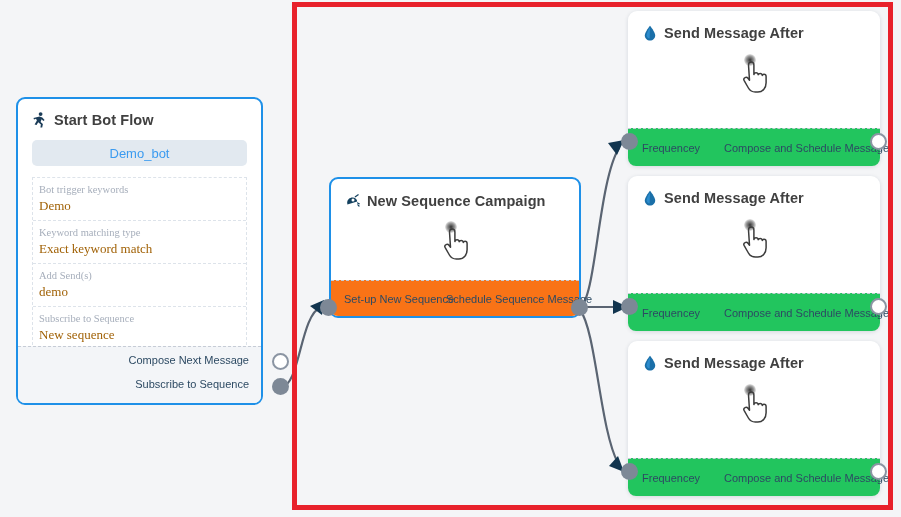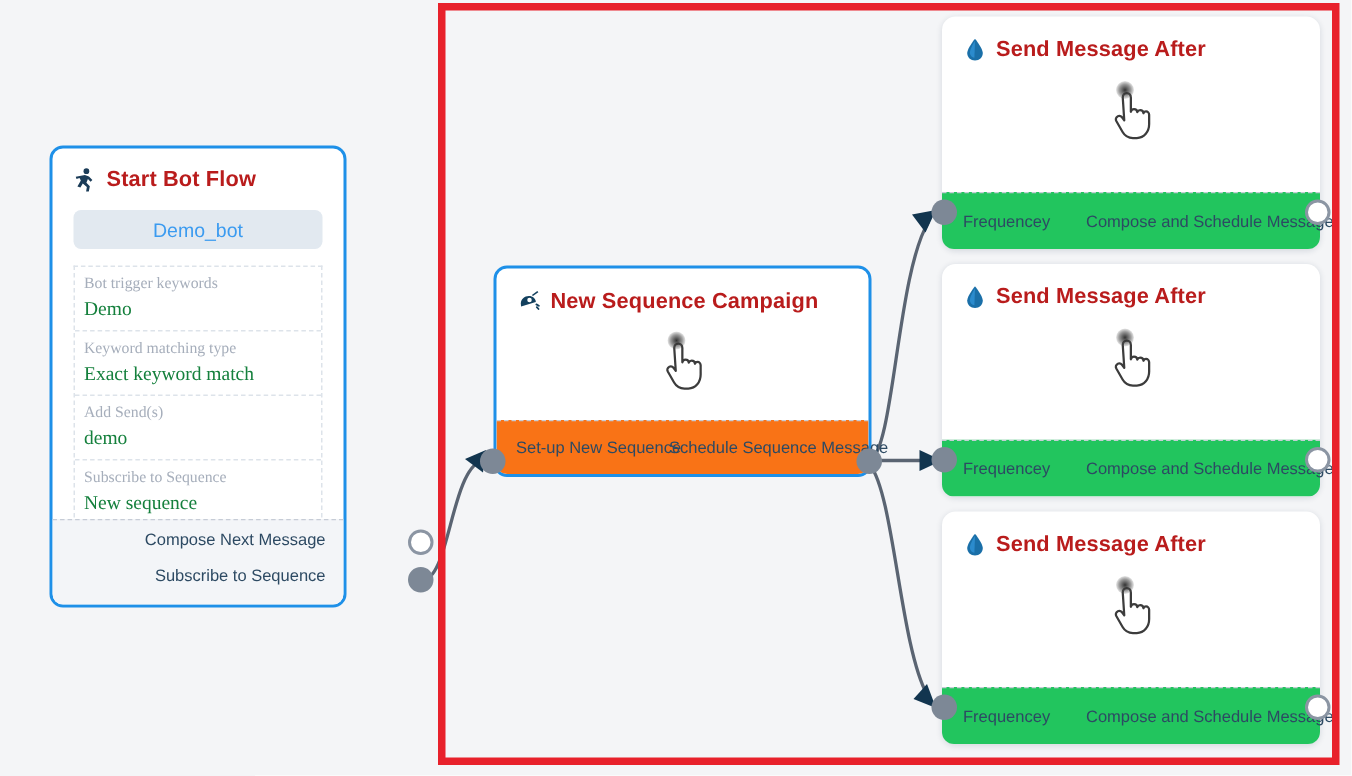--- a/index.html
+++ b/index.html
@@ -71,21 +71,21 @@
     border: 2px solid #1e90e8;
   }
 
   .node-header {
     display: flex;
     align-items: center;
     gap: 7px;
     padding: 13px 0 0 14px;
     font-size: 14.5px;
     font-weight: bold;
-    color: #b91c1c;
+    color: #404040;
     letter-spacing: 0.1px;
   }
   .node-header .hdr-icon {
     display: inline-flex;
     align-items: center;
     justify-content: center;
     width: 15px;
     height: 17px;
     flex: 0 0 auto;
   }
@@ -147,23 +147,23 @@
   .port-filled {
     background: #7d8896;
   }
   .port-open {
     background: #ffffff;
     border: 2px solid #8b95a3;
   }
 
   
   #start-bot-flow {
-    left: 33px;
+    left: 16px;
     top: 97px;
-    width: 198px;
+    width: 247px;
     height: 308px;
     border-radius: 9px;
   }
   #start-bot-flow .node-header { padding-top: 12px; }
 
   .bot-pill {
     margin: 12px 14px 0 14px;
     height: 26px;
     border-radius: 5px;
     background: #e2e9f0;
@@ -184,21 +184,21 @@
     border-bottom: 1px dashed #dde3ea;
     padding: 4px 6px 5px 6px;
   }
   .field-label {
     font-size: 10.5px;
     color: #a6aebb;
     line-height: 15px;
   }
   .field-value {
     font-size: 13px;
-    color: #15803d;
+    color: #a16207;
     line-height: 18px;
   }
 
   #start-bot-flow .node-footer {
     height: 56px;
     background: #f3f5f8;
     border-top: 1px dashed #c6ccd6;
     border-radius: 0 0 7px 7px;
     display: block;
   }

